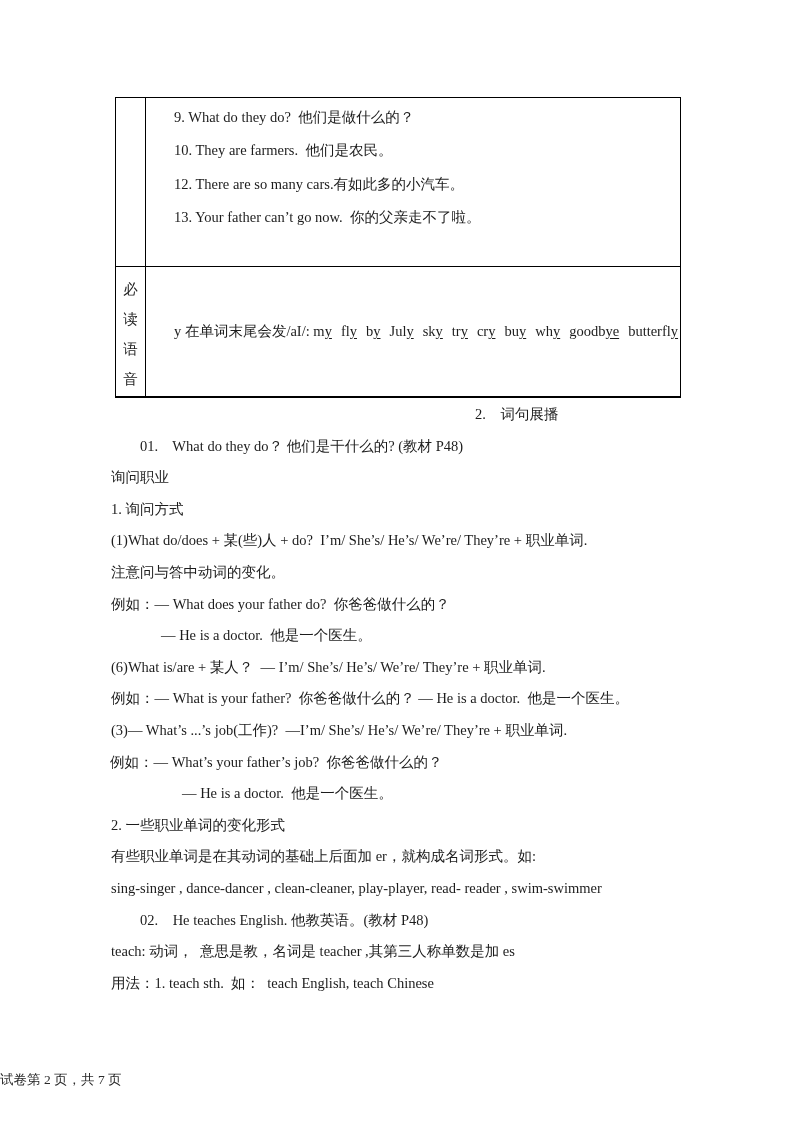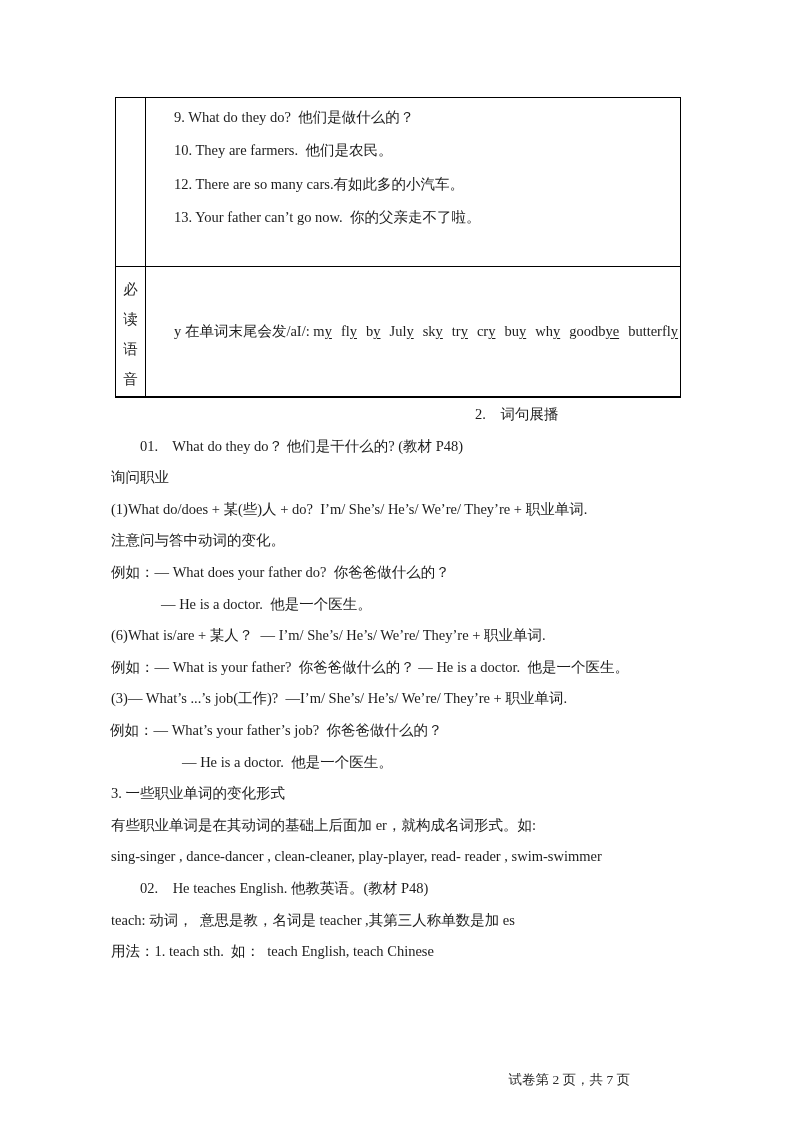--- a/index.html
+++ b/index.html
@@ -51,21 +51,21 @@
   .ind0{margin-left:8px;}
   .sec{margin-left:372px;}
   .num{margin-left:37px;}
   .ans1{margin-left:58px;}
   .ex1{margin-left:7px;}
   .ans2{margin-left:79px;}
 
   
   .footer{
     position:absolute;left:0;top:1071px;width:630px;
-    text-align:right;font-size:13.5px;color:#2a2a2a;
+    text-align:left;font-size:13.5px;color:#2a2a2a;
   }
 </style>
 </head>
 <body>
 
 <div class="page">
 
   <div class="tbl">
     <div class="trow r1">
       <div class="cell-label"></div>
@@ -90,30 +90,31 @@
       <div class="cell-main">
         <div class="phonics"><span>y 在单词末尾会发/aI/: </span><span><span class="w">m<u>y</u></span><span class="w">fl<u>y</u></span><span class="w">b<u>y</u></span><span class="w">Jul<u>y</u></span><span class="w">sk<u>y</u></span><span class="w">tr<u>y</u></span><span class="w">cr<u>y</u></span><span class="w">bu<u>y</u></span><span class="w">wh<u>y</u></span><span class="w">goodb<u>ye</u></span><span class="w">butterfl<u>y</u></span></span></div>
       </div>
     </div>
   </div>
 
   <div class="content">
       <p class="bp sec">2.    词句展播</p>
       <p class="bp num">01.    What do they do？ 他们是干什么的? (教材 P48)</p>
       <p class="bp ind0">询问职业</p>
+      <p class="bp ind0">1. 询问方式</p>
       <p class="bp ind0">(1)What do/does + 某(些)人 + do?  I’m/ She’s/ He’s/ We’re/ They’re + 职业单词.</p>
       <p class="bp ind0">注意问与答中动词的变化。</p>
       <p class="bp ind0">例如：— What does your father do?  你爸爸做什么的？</p>
       <p class="bp ans1">— He is a doctor.  他是一个医生。</p>
       <p class="bp ind0">(6)What is/are + 某人？  — I’m/ She’s/ He’s/ We’re/ They’re + 职业单词.</p>
       <p class="bp ind0">例如：— What is your father?  你爸爸做什么的？ — He is a doctor.  他是一个医生。</p>
       <p class="bp ind0">(3)— What’s ...’s job(工作)?  —I’m/ She’s/ He’s/ We’re/ They’re + 职业单词.</p>
       <p class="bp ex1">例如：— What’s your father’s job?  你爸爸做什么的？</p>
       <p class="bp ans2">— He is a doctor.  他是一个医生。</p>
-      <p class="bp ind0">3. 一些职业单词的变化形式</p>
+      <p class="bp ind0">2. 一些职业单词的变化形式</p>
       <p class="bp ind0">有些职业单词是在其动词的基础上后面加 er，就构成名词形式。如:</p>
       <p class="bp ind0">sing-singer , dance-dancer , clean-cleaner, play-player, read- reader , swim-swimmer</p>
       <p class="bp num">02.    He teaches English. 他教英语。(教材 P48)</p>
       <p class="bp ind0">teach: 动词，  意思是教，名词是 teacher ,其第三人称单数是加 es</p>
       <p class="bp ind0">用法：1. teach sth.  如：  teach English, teach Chinese</p>
     </div>
 
   <div class="footer">试卷第 2 页，共 7 页</div>
 
 </div>

